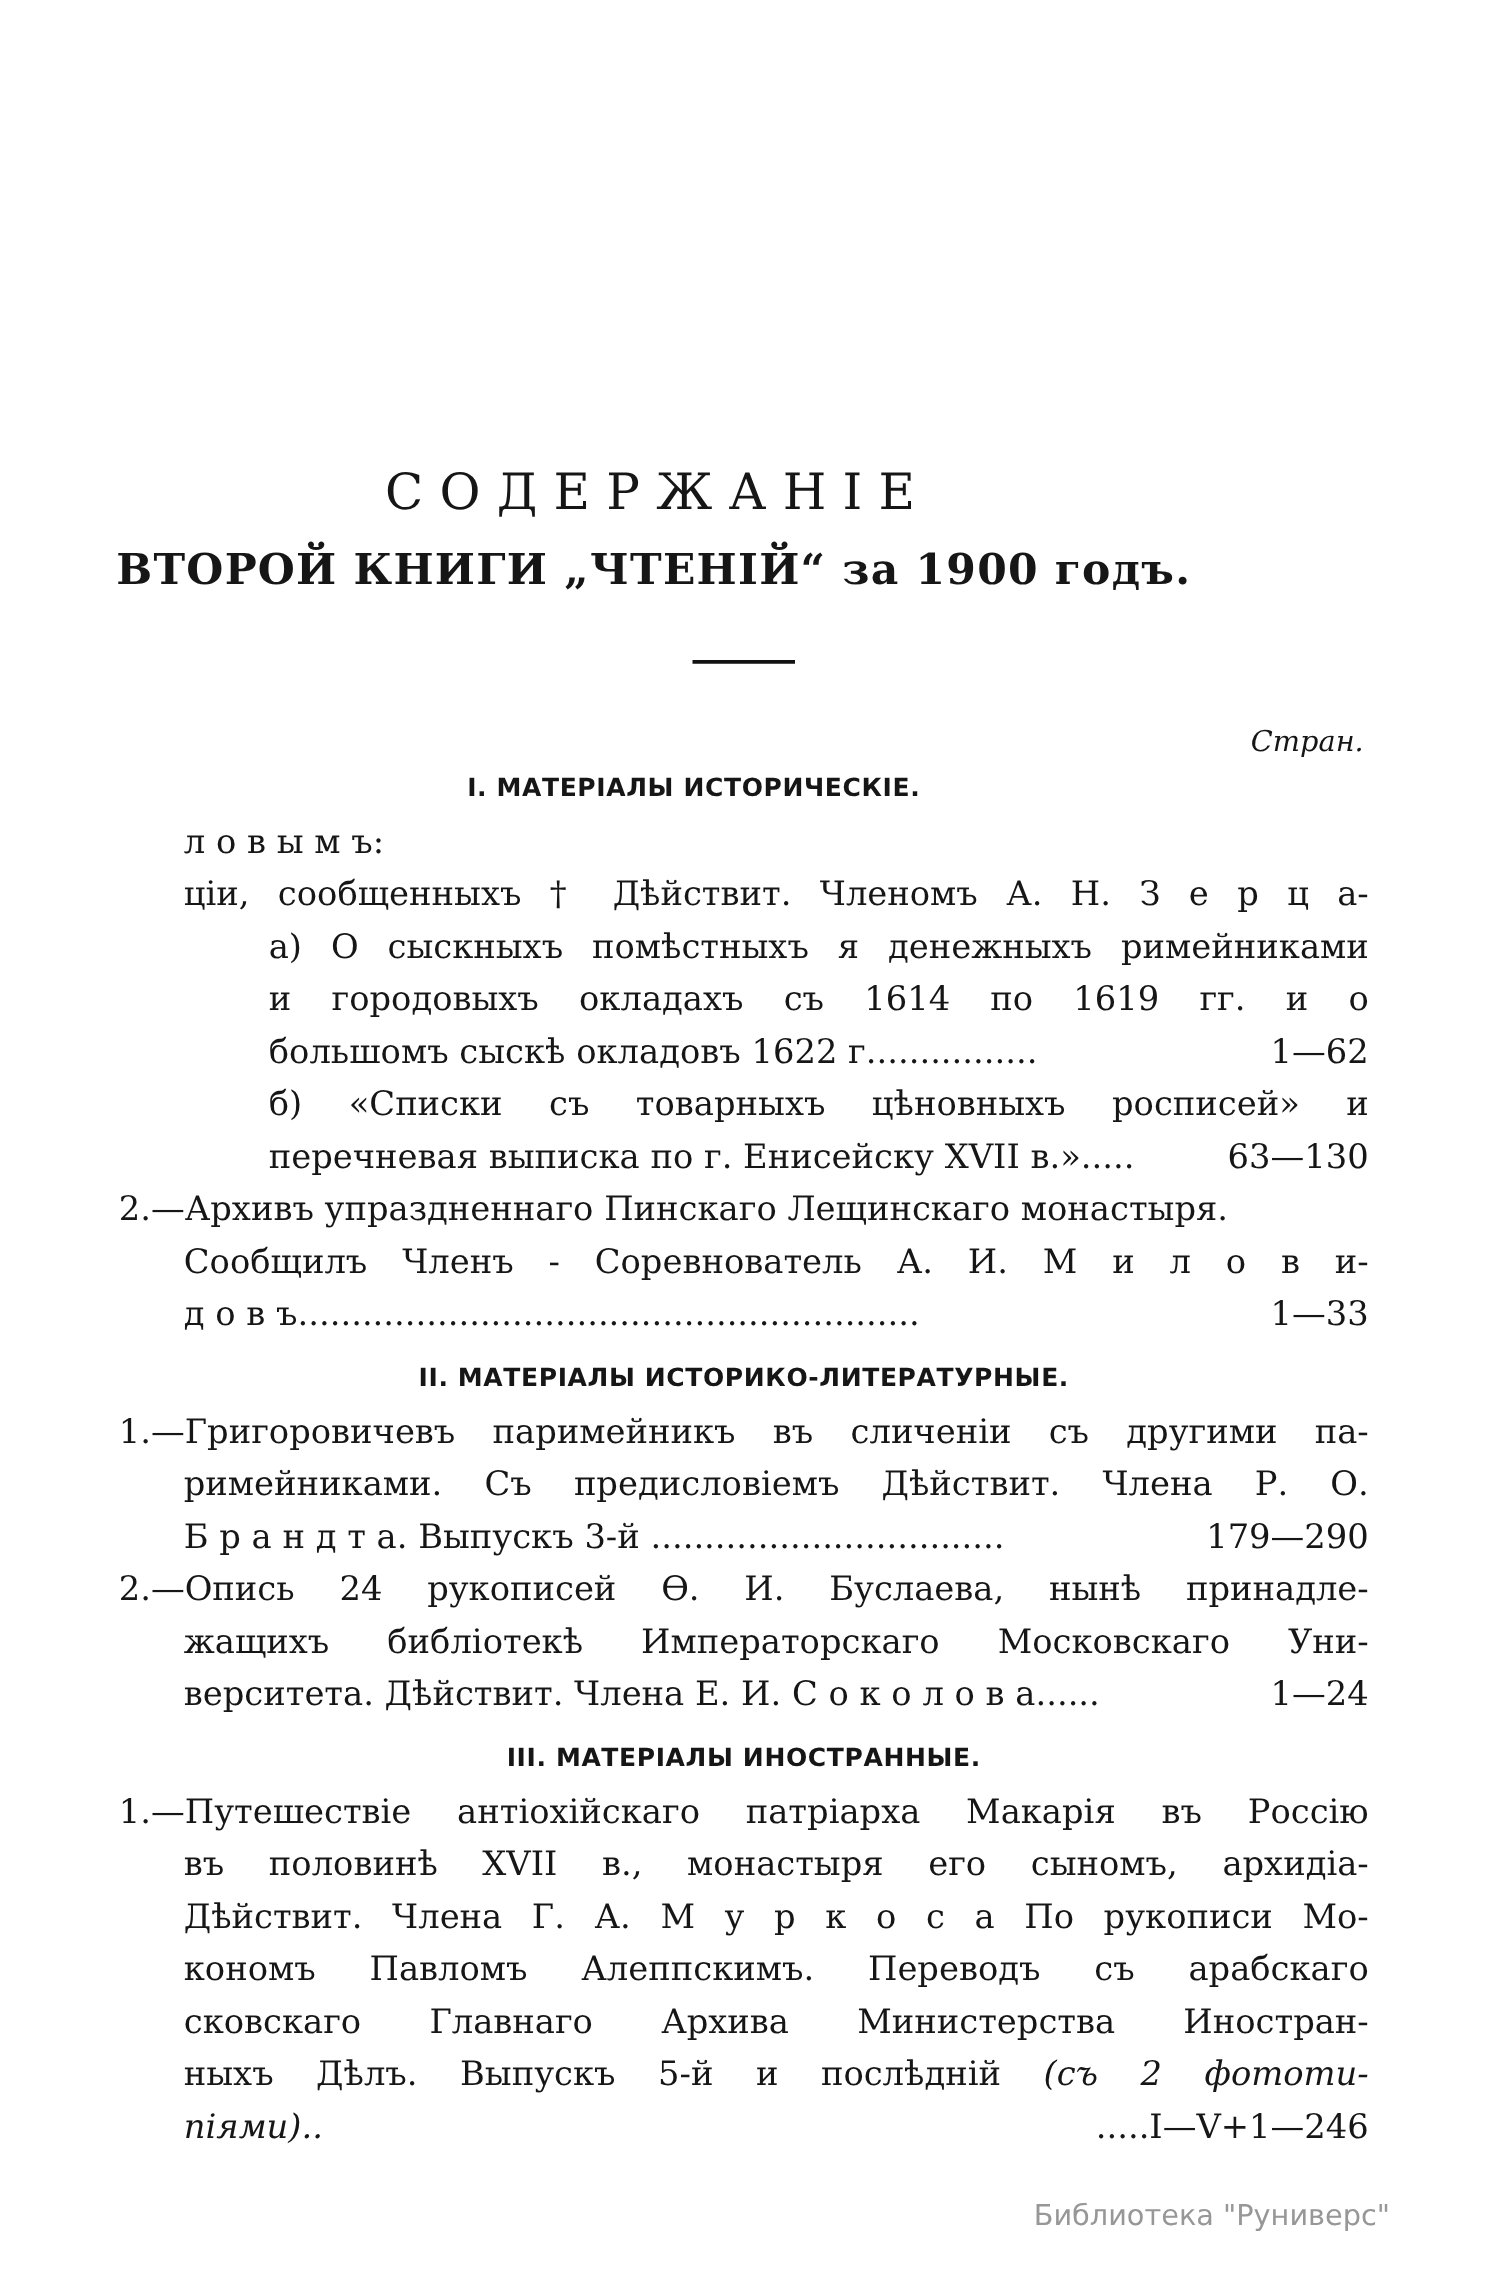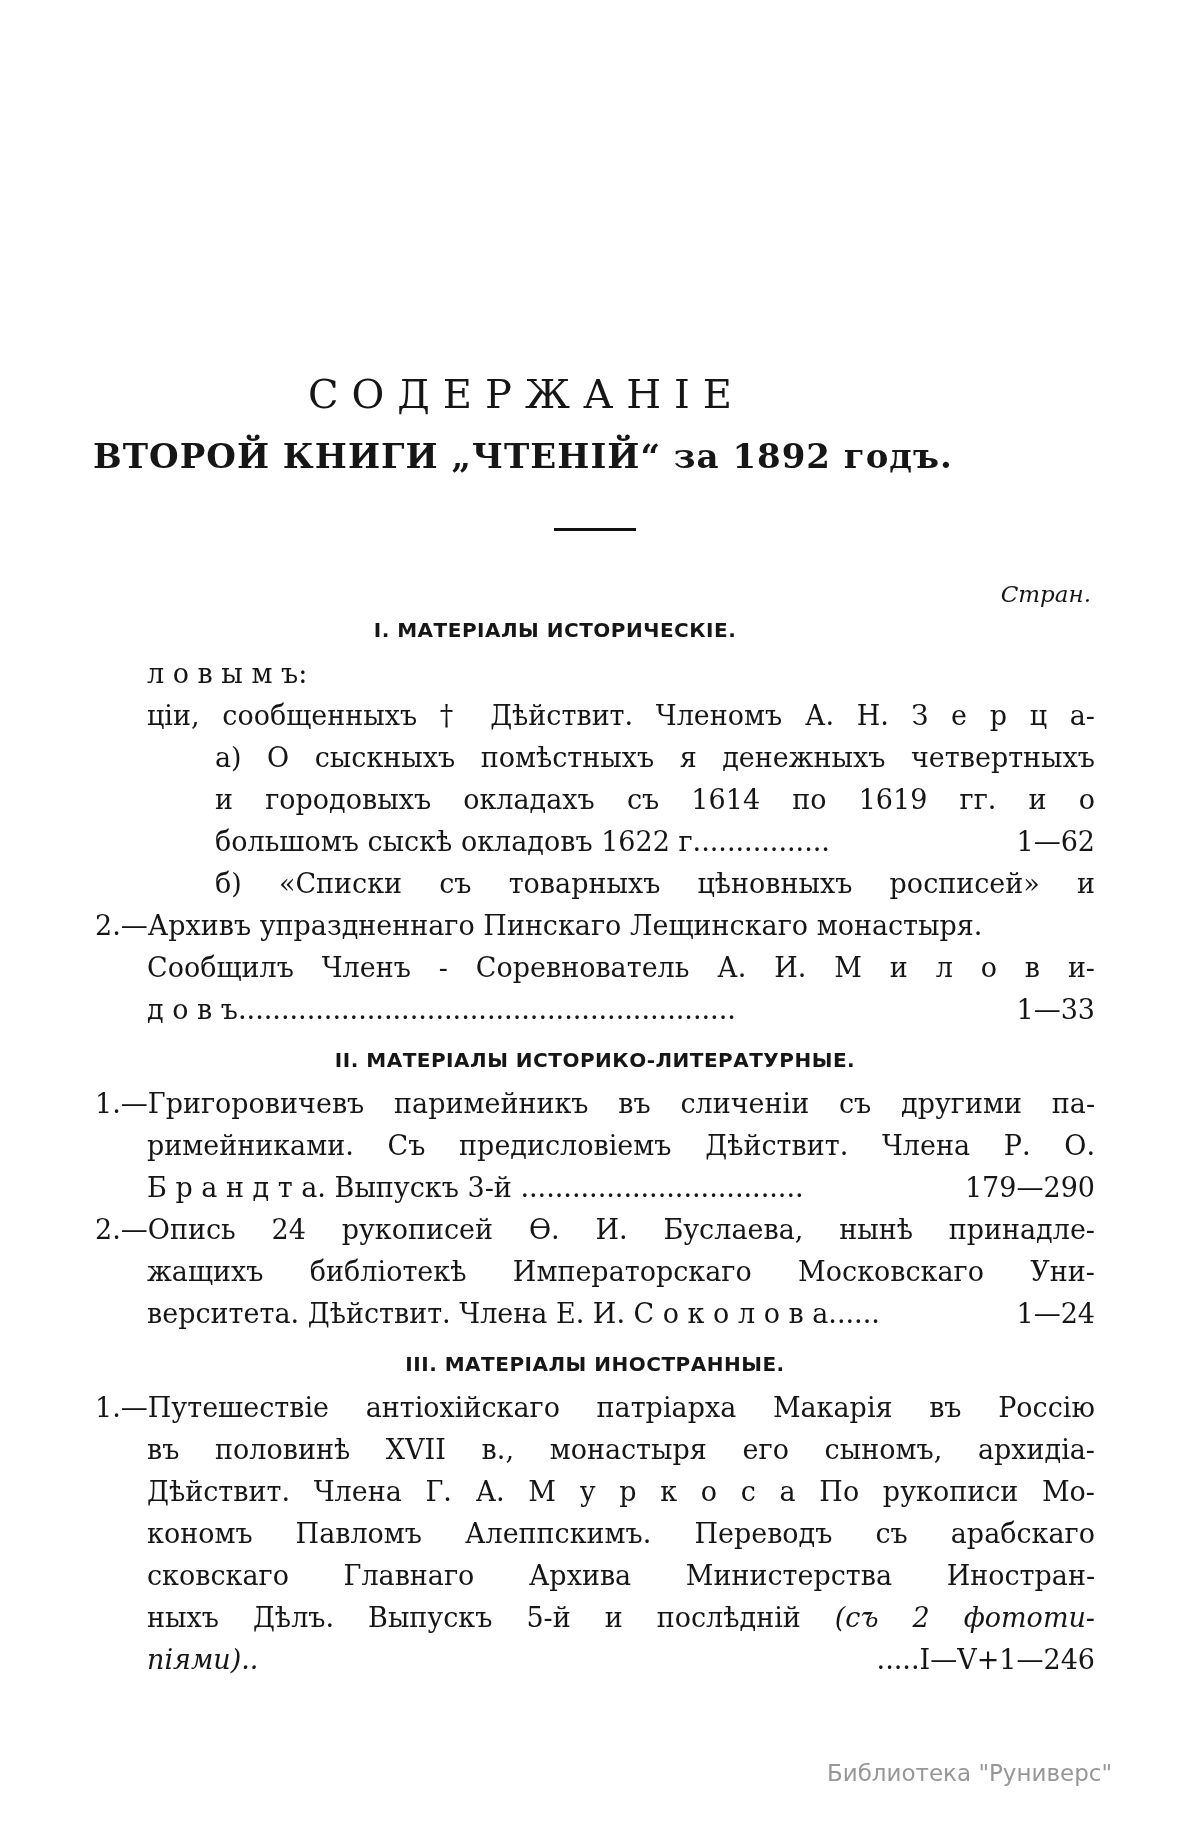--- a/index.html
+++ b/index.html
@@ -94,34 +94,38 @@
     font-size:23px;
     line-height:26px;
   }
 </style>
 </head>
 <body>
 
 <div class="page">
   <div class="col">
     <h1 class="title">СОДЕРЖАНІЕ</h1>
-    <h2 class="subtitle">ВТОРОЙ КНИГИ „ЧТЕНІЙ“ за 1892 годъ.</h2>
+    <h2 class="subtitle">ВТОРОЙ КНИГИ „ЧТЕНІЙ“ за 1900 годъ.</h2>
     <div class="divider"></div>
     <div class="stran">Стран.</div>
     <div id="toc">
         <div class="sec-heading">I. МАТЕРІАЛЫ ИСТОРИЧЕСКІЕ.</div>
         <div class="toc-line l1"><span class="line-text">л о в ы м ъ:</span></div>
         <div class="toc-line l1 just"><span class="line-text">ціи, сообщенныхъ † Дѣйствит. Членомъ А. Н. З е р ц а-</span></div>
-        <div class="toc-line l2 just"><span class="line-text">а) О сыскныхъ помѣстныхъ я денежныхъ четвертныхъ</span></div>
+        <div class="toc-line l2 just"><span class="line-text">а) О сыскныхъ помѣстныхъ я денежныхъ римейниками</span></div>
         <div class="toc-line l2 just"><span class="line-text">и городовыхъ окладахъ съ 1614 по 1619 гг. и о</span></div>
         <div class="toc-line l2 haspages">
           <span class="line-text">большомъ сыскѣ окладовъ 1622 г................</span>
           <span class="pages">1—62</span>
         </div>
         <div class="toc-line l2 just"><span class="line-text">б) «Списки съ товарныхъ цѣновныхъ росписей» и</span></div>
+        <div class="toc-line l2 haspages">
+          <span class="line-text">перечневая выписка по г. Енисейску XVII в.».....</span>
+          <span class="pages">63—130</span>
+        </div>
         <div class="toc-line l0"><span class="line-text">2.—Архивъ упраздненнаго Пинскаго Лещинскаго монастыря.</span></div>
         <div class="toc-line l1 just"><span class="line-text">Сообщилъ Членъ - Соревнователь А. И. М и л о в и-</span></div>
         <div class="toc-line l1 haspages">
           <span class="line-text">д о в ъ..........................................................</span>
           <span class="pages">1—33</span>
         </div>
         <div class="sec-heading">II. МАТЕРІАЛЫ ИСТОРИКО-ЛИТЕРАТУРНЫЕ.</div>
         <div class="toc-line l0 just"><span class="line-text">1.—Григоровичевъ паримейникъ въ сличеніи съ другими па-</span></div>
         <div class="toc-line l1 just"><span class="line-text">римейниками. Съ предисловіемъ Дѣйствит. Члена Р. О.</span></div>
         <div class="toc-line l1 haspages">

